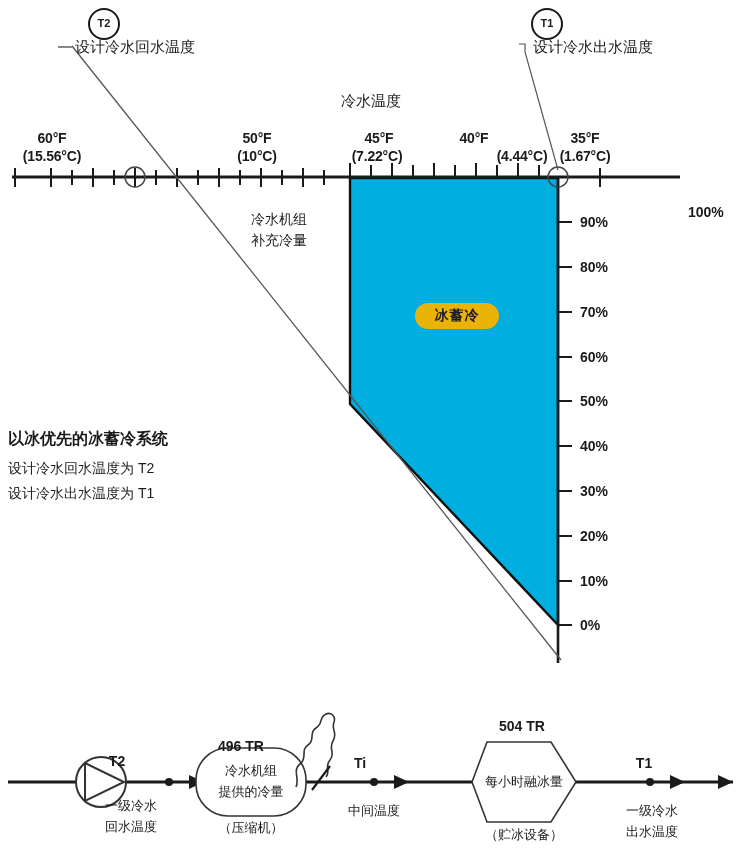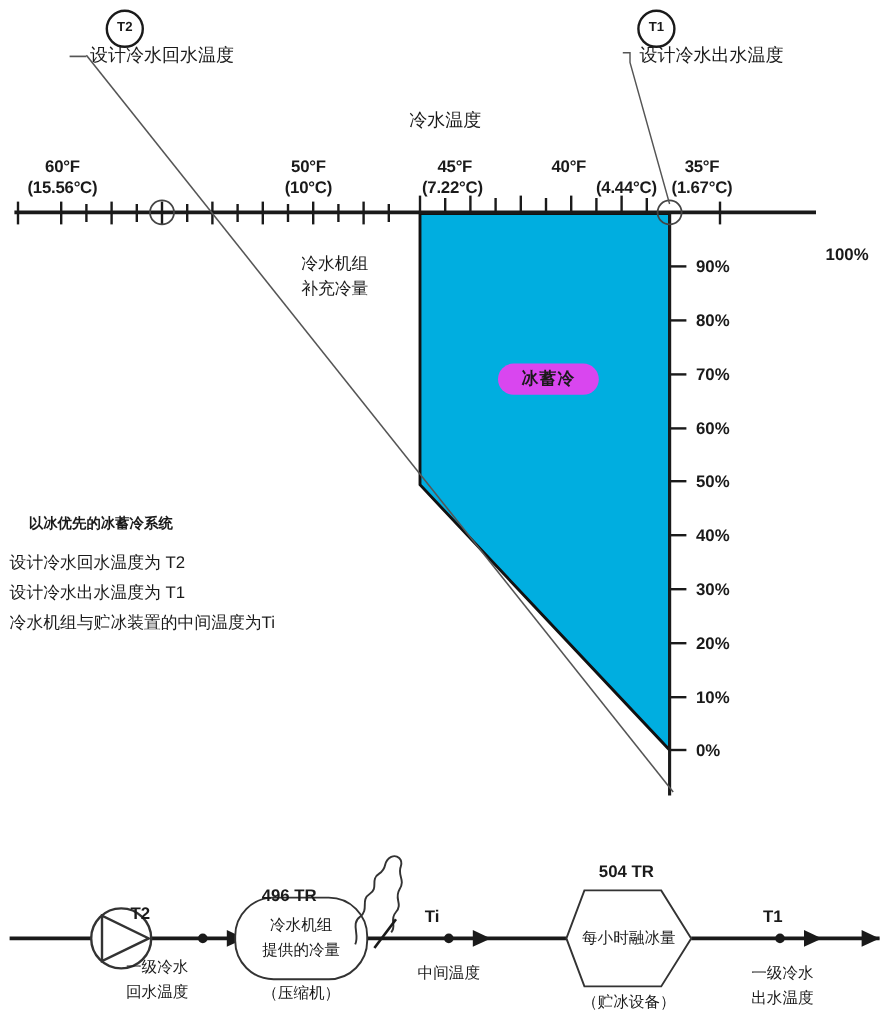--- a/index.html
+++ b/index.html
@@ -42,35 +42,34 @@
     font-size: 14px;
     font-weight: bold;
   }
   .cn {
     font-size: 14px;
   }
   .annot {
     font-size: 15px;
   }
   .headline {
-    font-size: 12px;
-    font-weight: bold;
-    margin-left: 16px;
+    font-size: 16px;
+    font-weight: bold;
   }
   .body-line {
     font-size: 14px;
   }
   .tagtext {
     font-size: 11px;
     font-weight: bold;
     text-align: center;
   }
   .pill {
     position: absolute;
-    background: #d946ef;
+    background: #eab308;
     border-radius: 999px;
     font-size: 14px;
     font-weight: bold;
     display: flex;
     align-items: center;
     justify-content: center;
     letter-spacing: 1px;
   }
   .schem {
     font-size: 13px;
@@ -228,21 +227,20 @@
   <div class="txt pctlabel" style="left:580px; top:617px;">0%</div>
 
   <div class="txt cn center" style="left:279px; top:211px;">冷水机组</div>
   <div class="txt cn center" style="left:279px; top:232px;">补充冷量</div>
 
   <div class="pill" style="left:415px; top:303px; width:84px; height:26px;">冰蓄冷</div>
 
   <div class="txt headline" style="left:8px; top:429px;">以冰优先的冰蓄冷系统</div>
   <div class="txt body-line" style="left:8px; top:460px;">设计冷水回水温度为 T2</div>
   <div class="txt body-line" style="left:8px; top:485px;">设计冷水出水温度为 T1</div>
-  <div class="txt body-line" style="left:8px; top:510px;">冷水机组与贮冰装置的中间温度为Ti</div>
 
   <div class="txt schem-b center" style="left:117px; top:753px;">T2</div>
   <div class="txt schem center" style="left:131px; top:798px;">一级冷水</div>
   <div class="txt schem center" style="left:131px; top:819px;">回水温度</div>
 
   <div class="txt schem-b center" style="left:241px; top:738px;">496 TR</div>
   <div class="txt schem center" style="left:251px; top:763px;">冷水机组</div>
   <div class="txt schem center" style="left:251px; top:784px;">提供的冷量</div>
   <div class="txt schem center" style="left:251px; top:820px;">（压缩机）</div>
 

